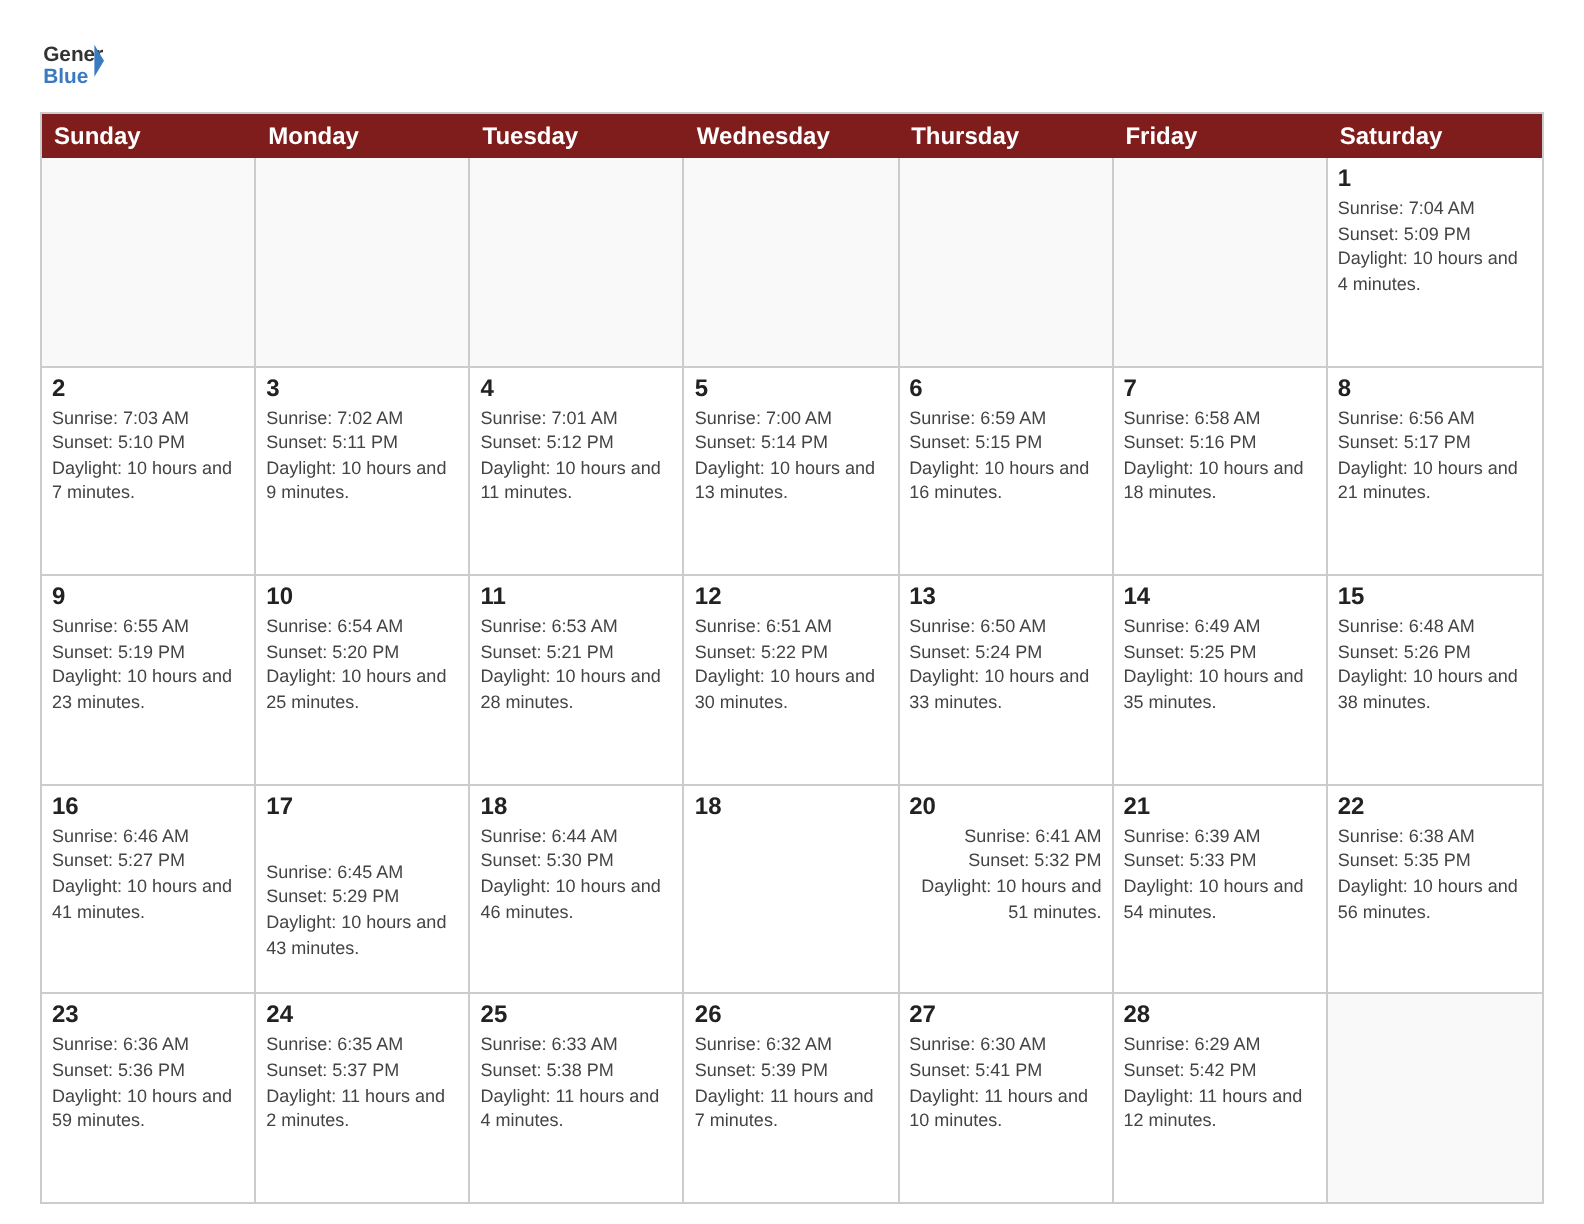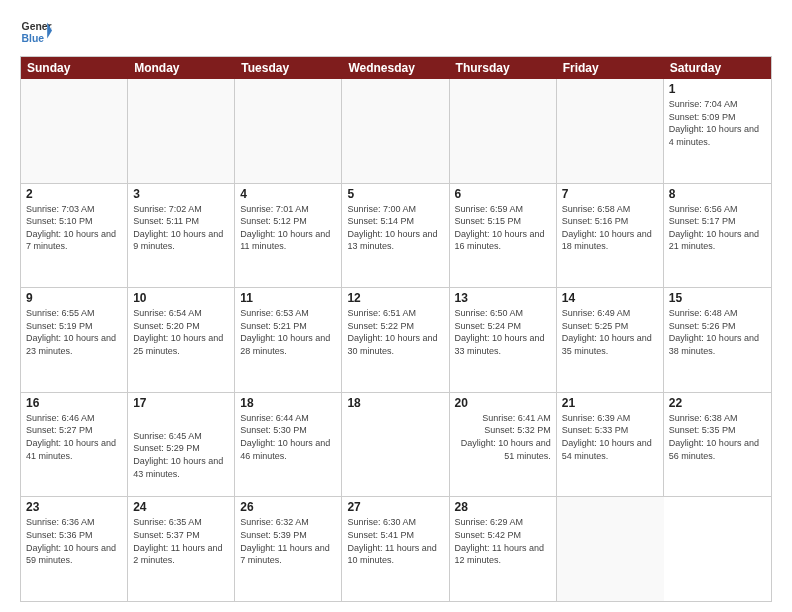--- a/index.html
+++ b/index.html
@@ -281,20 +281,26 @@
 Sunset: 5:36 PM
 Daylight: 10 hours and 59 minutes.</div>
           </div>
           <div class="cal-cell">
             <div class="day-num">24</div>
             <div class="day-info" style="white-space: pre-line;">Sunrise: 6:35 AM
 Sunset: 5:37 PM
 Daylight: 11 hours and 2 minutes.</div>
           </div>
           <div class="cal-cell">
+            <div class="day-num">25</div>
+            <div class="day-info" style="white-space: pre-line;">Sunrise: 6:33 AM
+Sunset: 5:38 PM
+Daylight: 11 hours and 4 minutes.</div>
+          </div>
+          <div class="cal-cell">
             <div class="day-num">26</div>
             <div class="day-info" style="white-space: pre-line;">Sunrise: 6:32 AM
 Sunset: 5:39 PM
 Daylight: 11 hours and 7 minutes.</div>
           </div>
           <div class="cal-cell">
             <div class="day-num">27</div>
             <div class="day-info" style="white-space: pre-line;">Sunrise: 6:30 AM
 Sunset: 5:41 PM
 Daylight: 11 hours and 10 minutes.</div>

